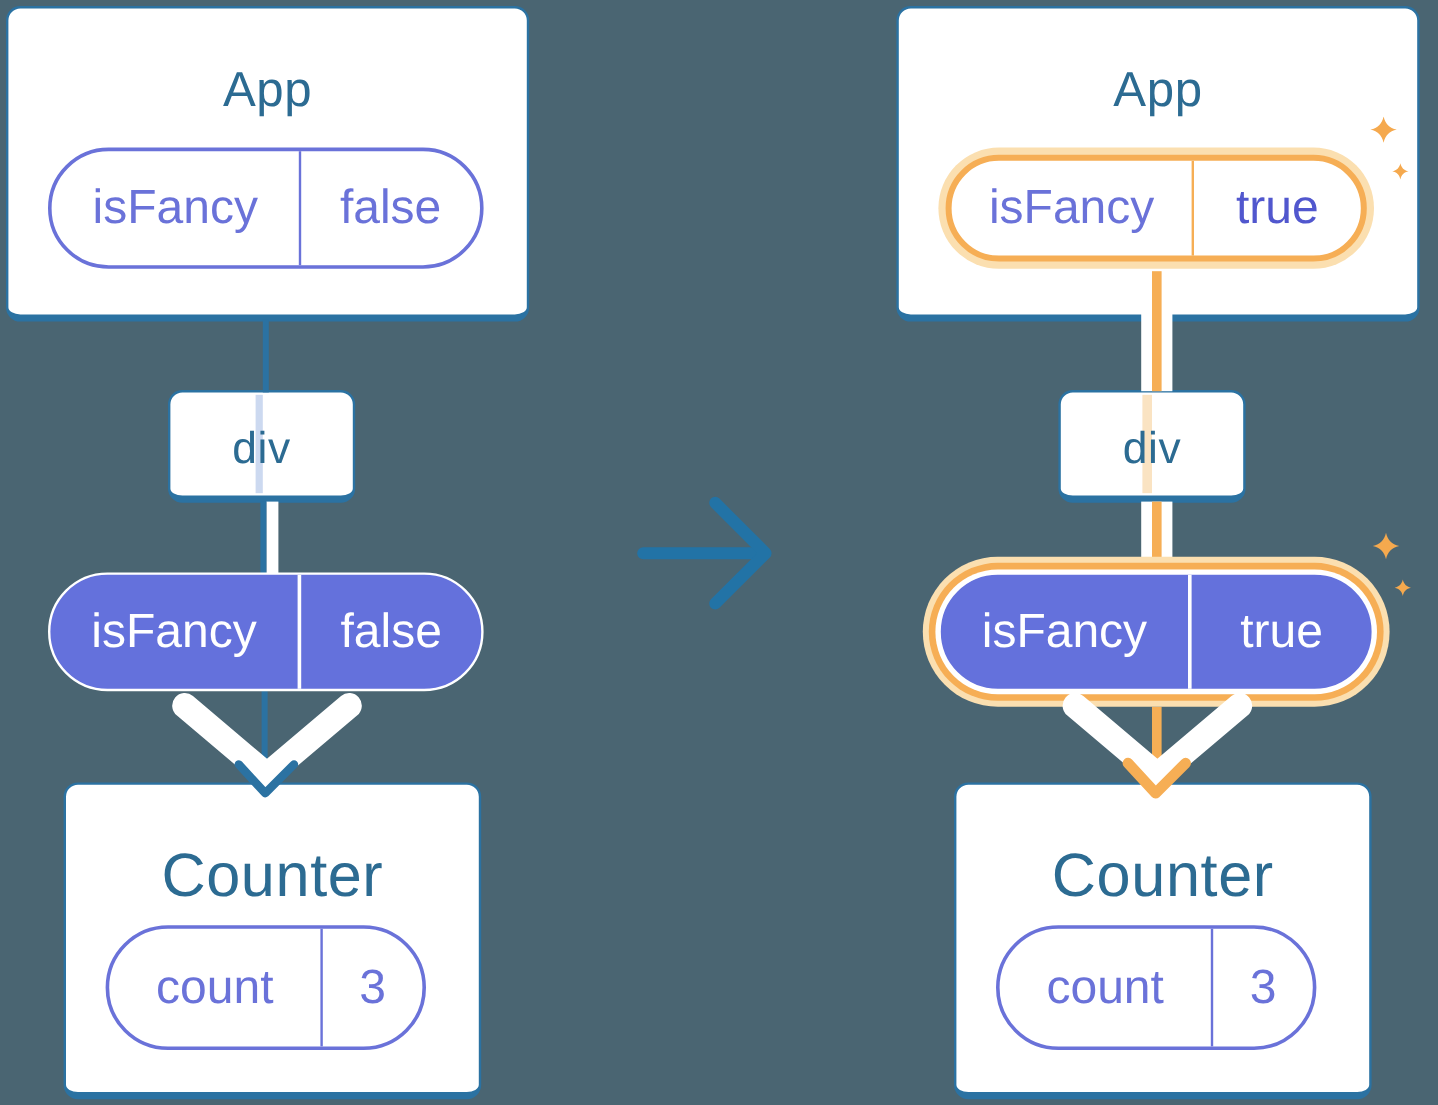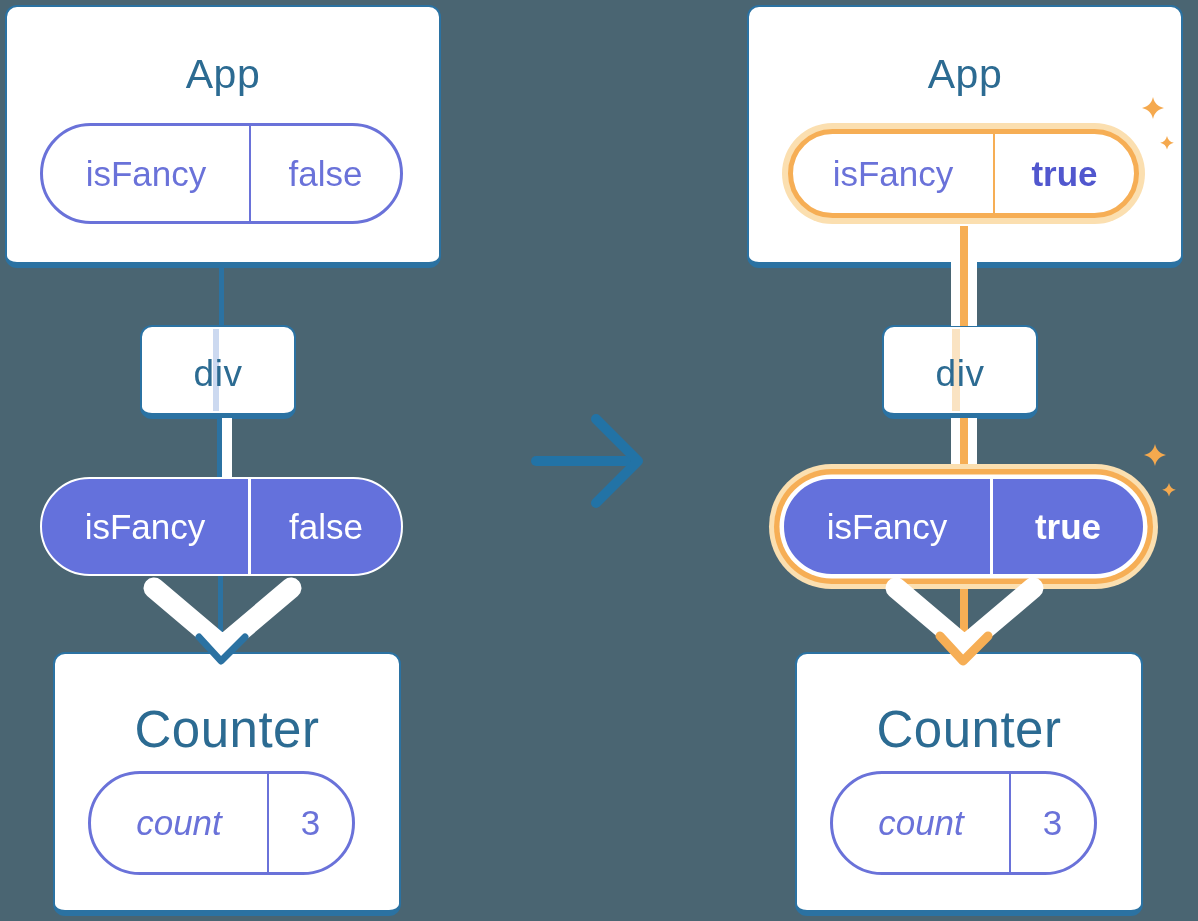--- a/index.html
+++ b/index.html
@@ -37,21 +37,21 @@
   .div-card .title{margin-top:26px;font-size:37px;}
   .counter-card{left:53px;top:652px;width:348px;height:264px;}
   .counter-card .title{margin-top:46px;font-size:51px;}
   .faint-line{position:absolute;top:2px;bottom:2px;z-index:1;}
   .faint-line.L{left:71px;width:6px;background:var(--blue-faint);}
   .faint-line.R{left:68px;width:8px;background:var(--orange-faint);}
 
   .pill{
     position:absolute;display:flex;box-sizing:border-box;z-index:5;
     background:#fff;border:3px solid var(--purple);border-radius:60px;
-    font-size:35px;color:var(--purple);
+    font-size:40px;color:var(--purple);
   }
   .pill .seg{display:flex;align-items:center;justify-content:center;box-sizing:border-box;}
   .pill .seg-r{flex:1;border-left:2.5px solid var(--purple);}
   .app-pill{left:40px;top:123px;width:363px;height:101px;}
   .app-pill .seg-l{width:206px;}
   .app-pill.hl{
     left:46px;top:129px;width:351px;height:89px;
     border:5px solid var(--orange);
     box-shadow:0 0 0 6px var(--orange-light);
   }
@@ -60,22 +60,22 @@
   .mid-pill{
     left:40px;top:477px;width:363px;height:99px;
     background:var(--purple-fill);border:2.5px solid #fff;color:#fff;
   }
   .mid-pill .seg-l{width:206px;}
   .mid-pill .seg-r{border-left:3px solid #fff;}
   .mid-pill.hl{
     box-shadow:0 0 0 2.5px #fff,0 0 0 8px var(--orange),0 0 0 13px var(--orange-light);
   }
   .counter-pill{left:88px;top:771px;width:267px;height:104px;}
-  .counter-pill .seg-l{width:176px;font-style:italic;}
-  .bold-val{font-weight:bold;color:var(--purple-bold);}
+  .counter-pill .seg-l{width:176px;}
+  .bold-val{font-weight:normal;color:var(--purple-bold);}
   .mid-pill .bold-val{color:#fff;}
 
   .vline{position:absolute;z-index:4;}
   .svg-layer{position:absolute;z-index:6;}
 </style>
 </head>
 <body>
 
 <div class="col" style="left:0">
 

